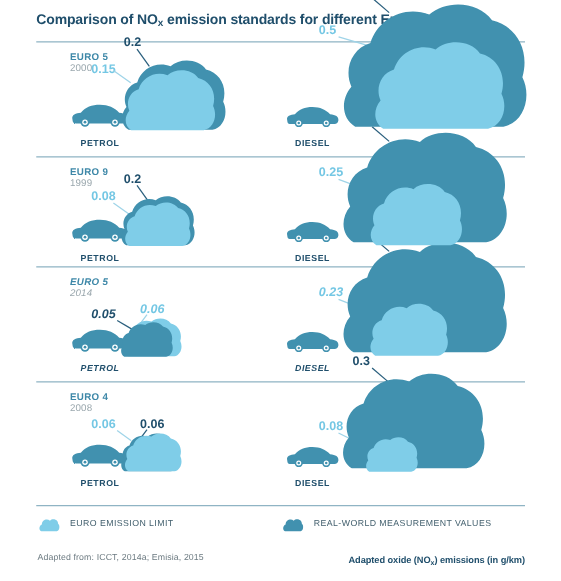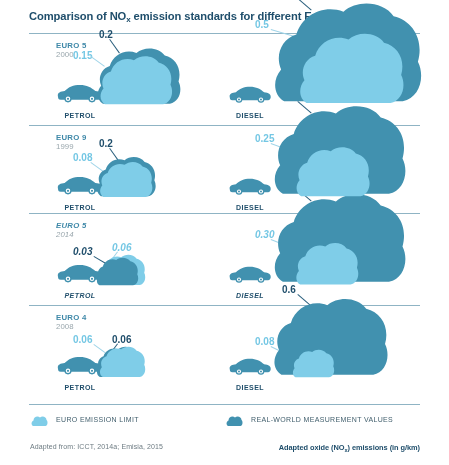--- a/index.html
+++ b/index.html
@@ -315,21 +315,21 @@
           <svg viewBox="0 0 100 70" width="43" height="30.099999999999998">
             <path d="M8 66 C1 62 0 52 6 45 C2 36 6 25 16 22 C20 9 34 2 47 7 C56 -1 73 0 80 10 C93 13 100 26 96 40 C101 50 97 64 86 66 Z" fill="#4191af"></path>
           </svg>
         </div>
         <div class="cloud" style="left:99px;bottom:13px;z-index:2;">
           <svg viewBox="0 0 100 70" width="47.10413994544428" height="32.97289796181099">
             <path d="M8 66 C1 62 0 52 6 45 C2 36 6 25 16 22 C20 9 34 2 47 7 C56 -1 73 0 80 10 C93 13 100 26 96 40 C101 50 97 64 86 66 Z" fill="#7fcde8"></path>
           </svg>
         </div>
       </div>
-      <div class="val val-dark" style="left:73px;top:32.900000000000006px;">0.03</div>
+      <div class="val val-dark" style="left:73px;top:32.900000000000006px;">0.05</div>
       <div class="leader leader-dark" style="left:94px;top:42.900000000000006px;width:13.892443989449804px;transform:rotate(30.256437163529274deg);"></div>
       <div class="val val-light" style="left:112px;top:29.027102038189007px;">0.06</div>
       <div class="leader leader-light" style="left:118px;top:39.02710203818901px;width:10px;transform:rotate(126.86989764584402deg);"></div>
       <div class="veh veh-diesel" style="left:0;bottom:0;height:87px;width:449px;">
         <div class="car-wrap" style="left:228px;"><svg viewBox="0 0 100 44" width="44" height="19.36">
             <path d="M4 30 C2 22 10 20 18 19 C26 10 36 6 50 6 C64 6 74 11 82 19 C92 20 98 23 97 31 C96 36 92 37 88 37 L10 37 C5 37 4.5 34 4 30 Z" fill="#4191af"></path>
             <circle cx="25" cy="35" r="7.5" fill="#4191af"></circle>
             <circle cx="25" cy="35" r="4.6" fill="#ffffff"></circle>
             <circle cx="25" cy="35" r="2.3" fill="#4191af"></circle>
             <circle cx="75" cy="35" r="7.5" fill="#4191af"></circle>
@@ -343,21 +343,21 @@
           </svg>
         </div>
         <div class="cloud" style="left:295.1119986154378px;bottom:13px;z-index:2;">
           <svg viewBox="0 0 100 70" width="64.48813844421313" height="45.14169691094919">
             <path d="M8 66 C1 62 0 52 6 45 C2 36 6 25 16 22 C20 9 34 2 47 7 C56 -1 73 0 80 10 C93 13 100 26 96 40 C101 50 97 64 86 66 Z" fill="#7fcde8"></path>
           </svg>
         </div>
       </div>
       <div class="val val-dark" style="left:282px;top:-34.16705312239104px;">0.8</div>
       <div class="leader leader-dark" style="left:298px;top:-24.16705312239104px;width:18.439088914585774px;transform:rotate(40.60129464500447deg);"></div>
-      <div class="val val-light" style="left:255px;top:15.858303089050807px;">0.30</div>
+      <div class="val val-light" style="left:255px;top:15.858303089050807px;">0.23</div>
       <div class="leader leader-light" style="left:271px;top:25.858303089050807px;width:41.1320216300834px;transform:rotate(21.38785231875203deg);"></div>
     </div>
     <div class="row" style="top:305px;">
       <div class="row-divider"></div>
       <div class="euro-label">EURO 4</div>
       <div class="euro-year">2008</div>
       <div class="veh veh-petrol" style="left:0;bottom:0;height:87px;width:210px;">
         <div class="car-wrap" style="left:56px;"><svg viewBox="0 0 100 44" width="48" height="21.12">
             <path d="M4 30 C2 22 10 20 18 19 C26 10 36 6 50 6 C64 6 74 11 82 19 C92 20 98 23 97 31 C96 36 92 37 88 37 L10 37 C5 37 4.5 34 4 30 Z" fill="#4191af"></path>
             <circle cx="25" cy="35" r="7.5" fill="#4191af"></circle>
@@ -398,21 +398,21 @@
           <svg viewBox="0 0 100 70" width="117.73869372470548" height="82.41708560729383">
             <path d="M8 66 C1 62 0 52 6 45 C2 36 6 25 16 22 C20 9 34 2 47 7 C56 -1 73 0 80 10 C93 13 100 26 96 40 C101 50 97 64 86 66 Z" fill="#4191af"></path>
           </svg>
         </div>
         <div class="cloud" style="left:292.01557793319995px;bottom:13px;z-index:2;">
           <svg viewBox="0 0 100 70" width="42.99209229614209" height="30.09446460729946">
             <path d="M8 66 C1 62 0 52 6 45 C2 36 6 25 16 22 C20 9 34 2 47 7 C56 -1 73 0 80 10 C93 13 100 26 96 40 C101 50 97 64 86 66 Z" fill="#7fcde8"></path>
           </svg>
         </div>
       </div>
-      <div class="val val-dark" style="left:282px;top:-21.417085607293828px;">0.6</div>
+      <div class="val val-dark" style="left:282px;top:-21.417085607293828px;">0.3</div>
       <div class="leader leader-dark" style="left:298px;top:-11.417085607293828px;width:18.439088914585774px;transform:rotate(40.60129464500447deg);"></div>
       <div class="val val-light" style="left:255px;top:30.905535392700543px;">0.08</div>
       <div class="leader leader-light" style="left:271px;top:40.90553539270054px;width:33.96549450511794px;transform:rotate(26.20758693014349deg);"></div>
     </div>
   </div>
 
 <div class="legend">
   <div class="legend-divider"></div>
 
   <div class="legend-item legend-item-limit">

